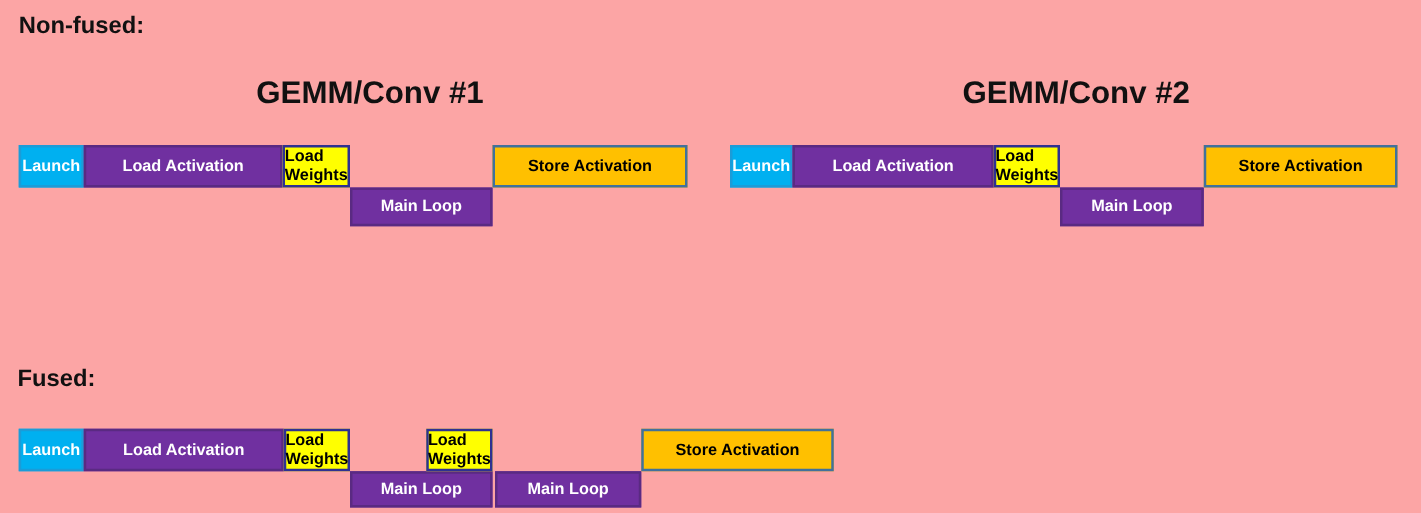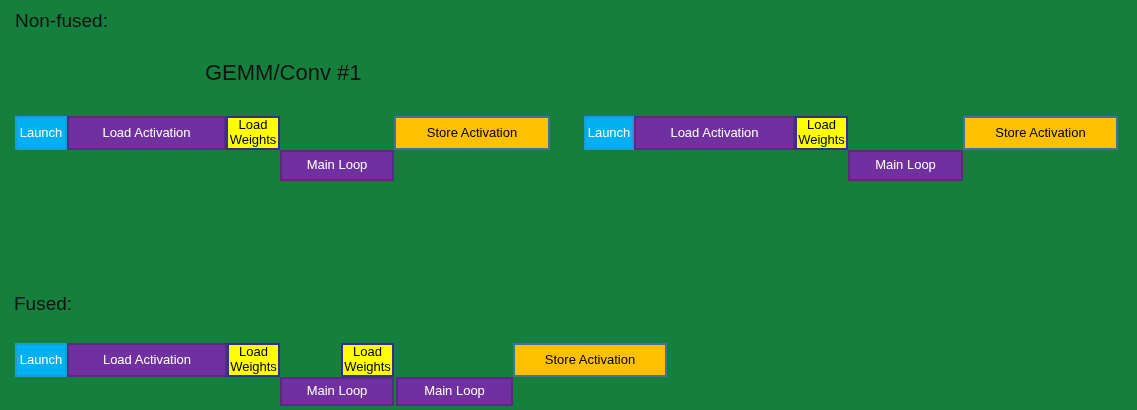--- a/index.html
+++ b/index.html
@@ -4,57 +4,59 @@
 <style>
   html, body {
     margin: 0;
     padding: 0;
     background: #ffffff;
   }
   #canvas {
     position: relative;
     width: 1137px;
     height: 410px;
-    background: #15803d;
+    background: #fca5a5;
     font-family: "Liberation Sans", sans-serif;
     overflow: hidden;
+    font-weight: bold;
   }
   .section-label {
     position: absolute;
     font-size: 19px;
     color: #111111;
     white-space: nowrap;
   }
   .group-title {
     position: absolute;
-    font-size: 22px;
+    font-size: 25px;
     color: #111111;
     white-space: nowrap;
   }
   .block {
     position: absolute;
     box-sizing: border-box;
     border: 2px solid #0f172a;
     display: flex;
     align-items: center;
     justify-content: center;
-    text-align: center;
+    text-align: left;
     font-size: 13px;
     line-height: 1.12;
     padding: 0 1px;
   }
 </style>
 </head>
 <body>
 
 <div id="canvas">
   <div class="section-label" style="left:15px; top:10px;">Non-fused:</div>
 
   <div class="group-title" style="left:205px; top:60px;">GEMM/Conv #1</div>
 
+  <div class="group-title" style="left:770px; top:60px;">GEMM/Conv #2</div>
 
   <div class="section-label" style="left:14px; top:293px;">Fused:</div>
 
   <div id="blocks-layer">
       <div class="block" style="left: 15px; top: 116px; width: 52px; height: 34px; background: rgb(0, 176, 240); border-color: rgb(27, 156, 216); color: rgb(255, 255, 255);">Launch</div>
       <div class="block" style="left: 67px; top: 116px; width: 159px; height: 34px; background: rgb(112, 48, 160); border-color: rgb(90, 42, 130); color: rgb(255, 255, 255);">Load Activation</div>
       <div class="block" style="left: 226px; top: 116px; width: 54px; height: 34px; background: rgb(255, 255, 0); border-color: rgb(46, 49, 146); color: rgb(0, 0, 0);">Load Weights</div>
       <div class="block" style="left: 280px; top: 150px; width: 114px; height: 31px; background: rgb(112, 48, 160); border-color: rgb(90, 42, 130); color: rgb(255, 255, 255);">Main Loop</div>
       <div class="block" style="left: 394px; top: 116px; width: 156px; height: 34px; background: rgb(255, 192, 0); border-color: rgb(65, 113, 156); color: rgb(0, 0, 0);">Store Activation</div>
       <div class="block" style="left: 584px; top: 116px; width: 50px; height: 34px; background: rgb(0, 176, 240); border-color: rgb(27, 156, 216); color: rgb(255, 255, 255);">Launch</div>

